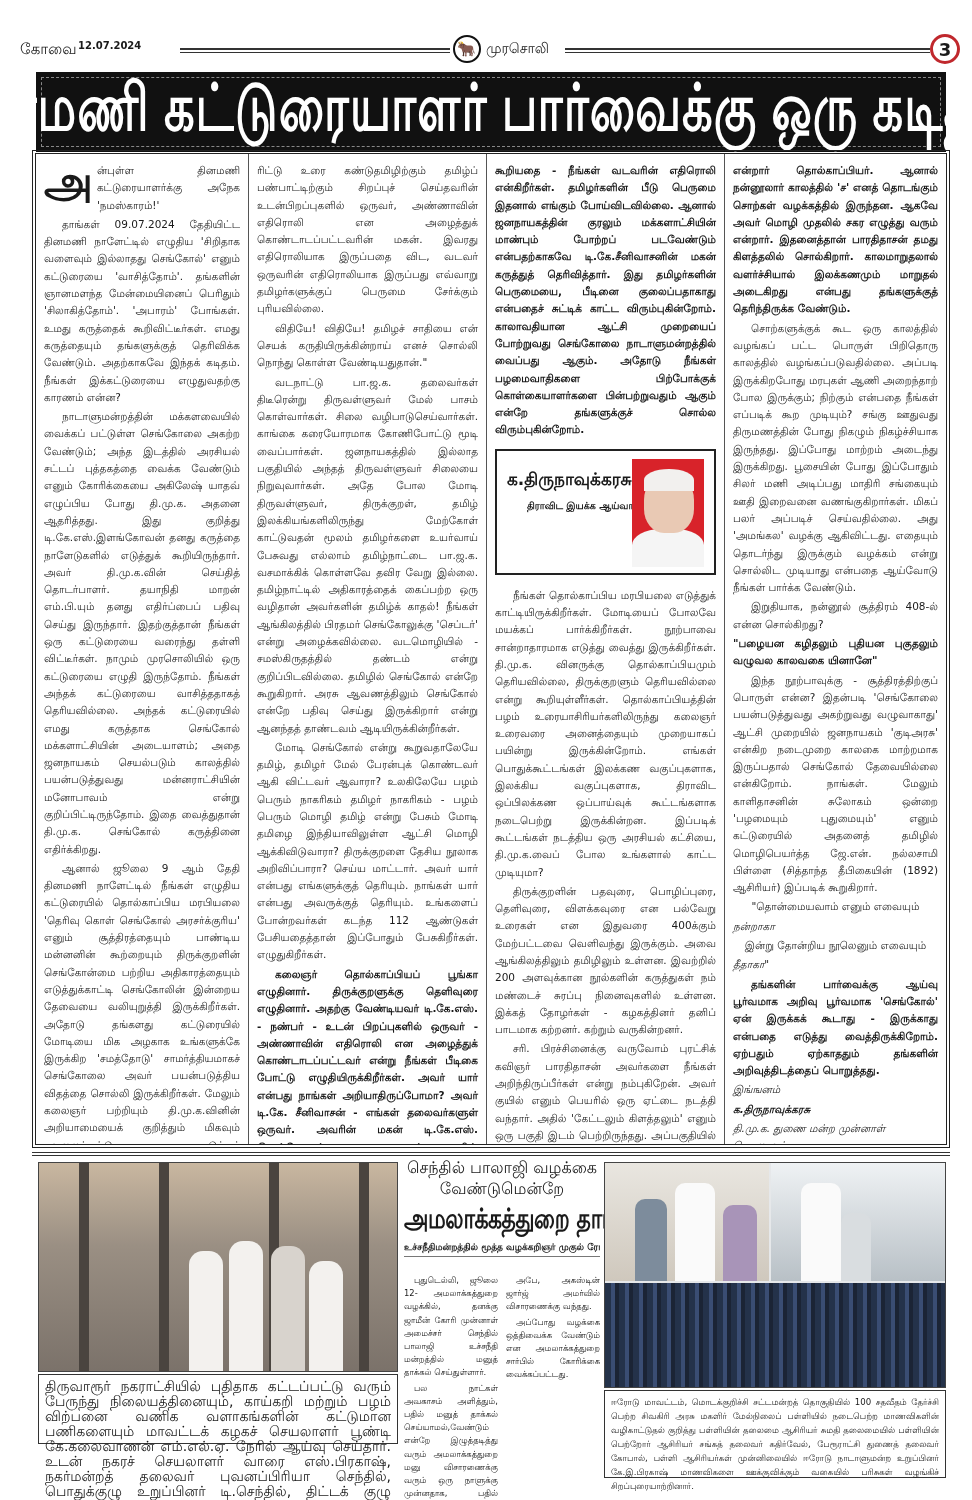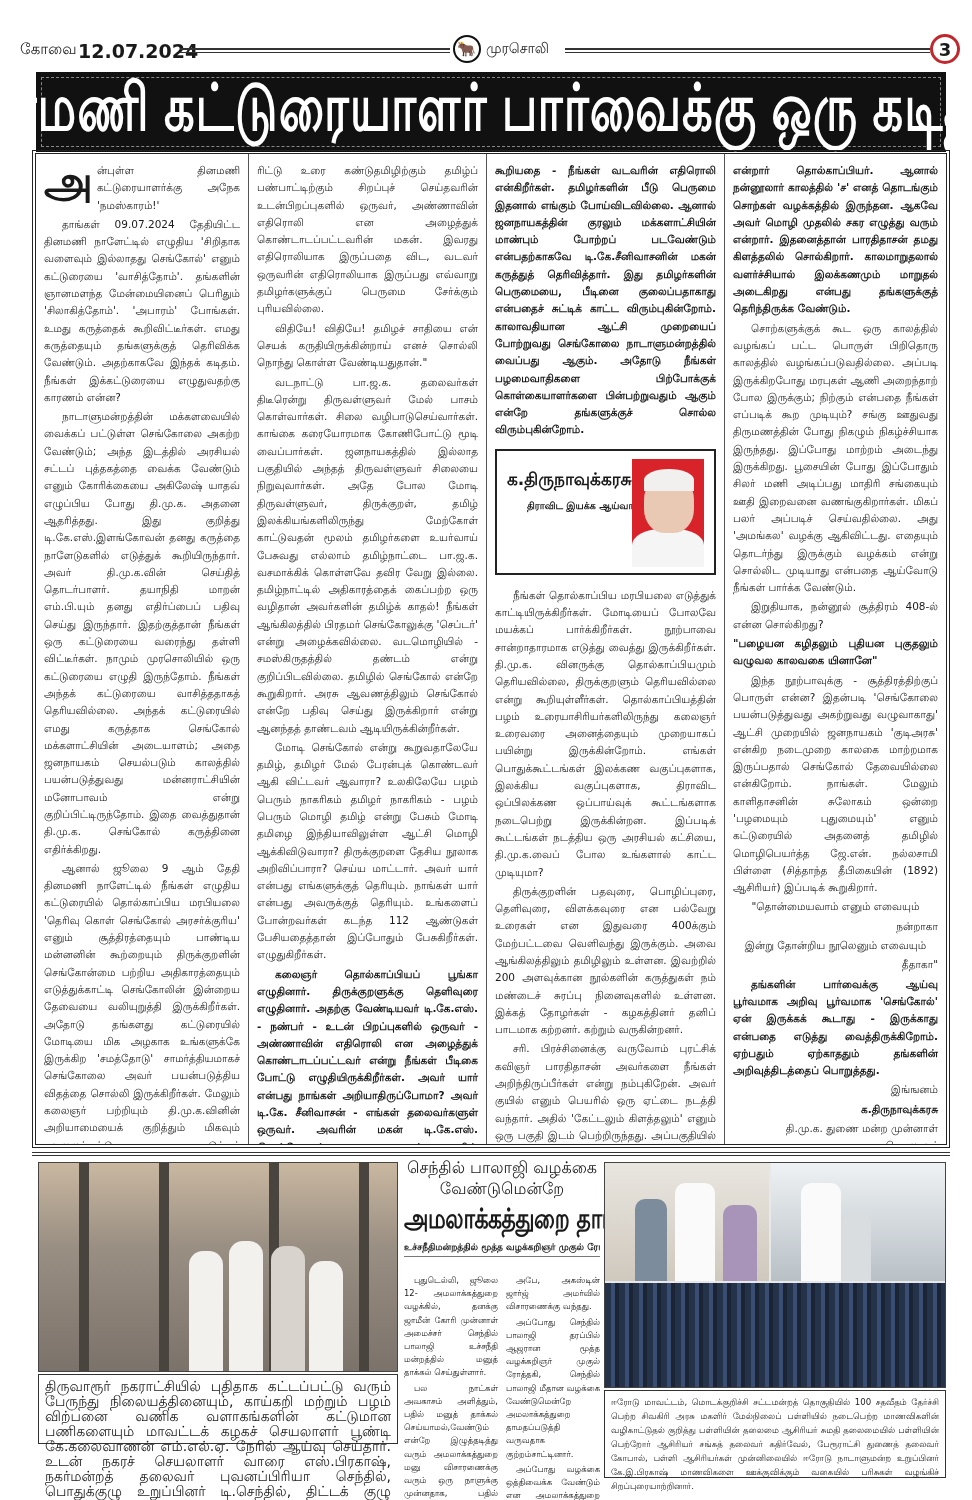--- a/index.html
+++ b/index.html
@@ -2,21 +2,21 @@
 <html><head>
 <meta charset="utf-8">
 <style>
   * { box-sizing: border-box; margin: 0; padding: 0; }
   html, body { width: 972px; height: 1500px; background: #ffffff; overflow: hidden; }
   body { font-family: "DejaVu Sans", sans-serif; color: #1a1a1a; position: relative; }
 
   
   .masthead { position: absolute; left: 20px; top: 34px; width: 940px; height: 32px; }
   .masthead .city { position: absolute; left: 0; top: 6px; font-size: 15px; }
-  .masthead .date { position: absolute; left: 58px; top: 6px; font-size: 19px; font-weight: bold; }
+  .masthead .date { position: absolute; left: 58px; top: 6px; font-size: 10px; font-weight: bold; }
   .masthead .rule { position: absolute; top: 14px; height: 5px; border-top: 2px solid #333; border-bottom: 1px solid #333; }
   .masthead .rule.r1 { left: 160px; width: 270px; }
   .masthead .rule.r2 { left: 545px; width: 365px; }
   .masthead .logo { position: absolute; left: 433px; top: 1px; width: 28px; height: 28px; border: 2px solid #111; border-radius: 50%;
                     display:flex; align-items:center; justify-content:center; font-size: 15px; background:#fff; }
   .masthead .paper { position: absolute; left: 466px; top: 6px; font-size: 14px; }
   .masthead .pageno { position: absolute; right: 0; top: 0; width: 30px; height: 30px; border: 3px solid #c0282d; border-radius: 50%;
                       display:flex; align-items:center; justify-content:center; font-weight: bold; font-size: 18px; background:#fff; }
 
   
@@ -31,21 +31,21 @@
   .col { position: absolute; top: 0; height: 100%; padding: 8px 8px 4px 8px; font-size: 10.5px; line-height: 17.3px; text-align: justify; overflow: hidden; }
   .col p { margin-bottom: 2px; text-indent: 18px; }
   .col p.noindent { text-indent: 0; }
   .col.c1 { left: 0; width: 212px; }
   .col.c2 { left: 212px; width: 238px; border-left: 1px solid #555; }
   .col.c3 { left: 450px; width: 238px; border-left: 1px solid #555; }
   .col.c4 { left: 688px; width: 222px; border-left: 1px solid #555; }
   .bold { font-weight: bold; }
   .dropcap { float: left; font-size: 44px; line-height: 36px; font-weight: bold; margin-right: 4px; margin-top: 2px; }
   .center { text-align: center; text-indent: 0 !important; }
-  .right { text-align: right; text-indent: 0 !important; }
+  .right { text-align: left; text-indent: 0 !important; font-style: italic; }
 
   .author-box { border: 2px solid #222; margin: 10px 0 12px 0; height: 126px; position: relative; }
   .author-box .name { position: absolute; left: 10px; top: 20px; font-weight: bold; font-size: 17px; }
   .author-box .role { position: absolute; left: 30px; top: 46px; font-size: 9.5px; font-weight: bold; }
   .author-box .photo { position: absolute; right: 10px; top: 8px; width: 72px; height: 108px; background: #d8232a; overflow: hidden; }
   .author-box .photo .head { position: absolute; left: 12px; top: 14px; width: 50px; height: 60px; border-radius: 45% 45% 40% 40%; background: #e9c9b4; }
   .author-box .photo .hair { position: absolute; left: 12px; top: 10px; width: 50px; height: 22px; border-radius: 50% 50% 0 0; background: #f2f0ee; }
   .author-box .photo .shirt { position: absolute; left: 0; top: 70px; width: 72px; height: 40px; background: #f5f5f5; border-radius: 40% 40% 0 0; }
 
   
@@ -163,21 +163,20 @@
     <div class="headline">அமலாக்கத்துறை தாமதப்படுத்துவதா?</div>
     <div class="sub">உச்சநீதிமன்றத்தில் மூத்த வழக்கறிஞர் முகுல் ரோத்தகி குற்றச்சாட்டு</div>
     <div class="body">
       <div class="nc a">
         <p>புதுடெல்லி, ஜூலை 12- அமலாக்கத்துறை வழக்கில், தனக்கு ஜாமீன் கோரி முன்னாள் அமைச்சர் செந்தில் பாலாஜி உச்சநீதி மன்றத்தில் மனுத் தாக்கல் செய்துள்ளார்.</p>
         <p>பல நாட்கள் அவகாசம் அளித்தும், பதில் மனுத் தாக்கல் செய்யாமல்,வேண்டும் என்றே இழுத்தடித்து வரும் அமலாக்கத்துறை மனு விசாரணைக்கு வரும் ஒரு நாளுக்கு முன்னதாக, பதில் மனுத்தாக்கல் செய்வது நீதிமன்றத்தின் கண்டனத்திற்குள்ளாகி வருகிறது.</p>
 
       </div>
       <div class="nc b">
         <p>அபே, அகஸ்டின் ஜார்ஜ் அமர்வில் விசாரணைக்கு வந்தது.</p>
-        <p>அப்போது செந்தில் பாலாஜி தரப்பில் ஆஜரான மூத்த வழக்கறிஞர் முகுல் ரோத்தகி, செந்தில் பாலாஜி மீதான வழக்கை வேண்டுமென்றே அமலாக்கத்துறை தாமதப்படுத்தி வருவதாக குற்றம்சாட்டினார்.</p>
         <p>அப்போது வழக்கை ஒத்திவைக்க வேண்டும் என அமலாக்கத்துறை சார்பில் கோரிக்கை வைக்கப்பட்டது.</p>
 
       </div>
     </div>
   </div>
 
   <div class="photo-right">
     <div class="top1">
       <div class="fig" style="left:70px;top:20px;width:40px;height:98px"></div>
       <div class="fig" style="left:30px;top:36px;width:32px;height:82px;background:#7d8c9c"></div>

